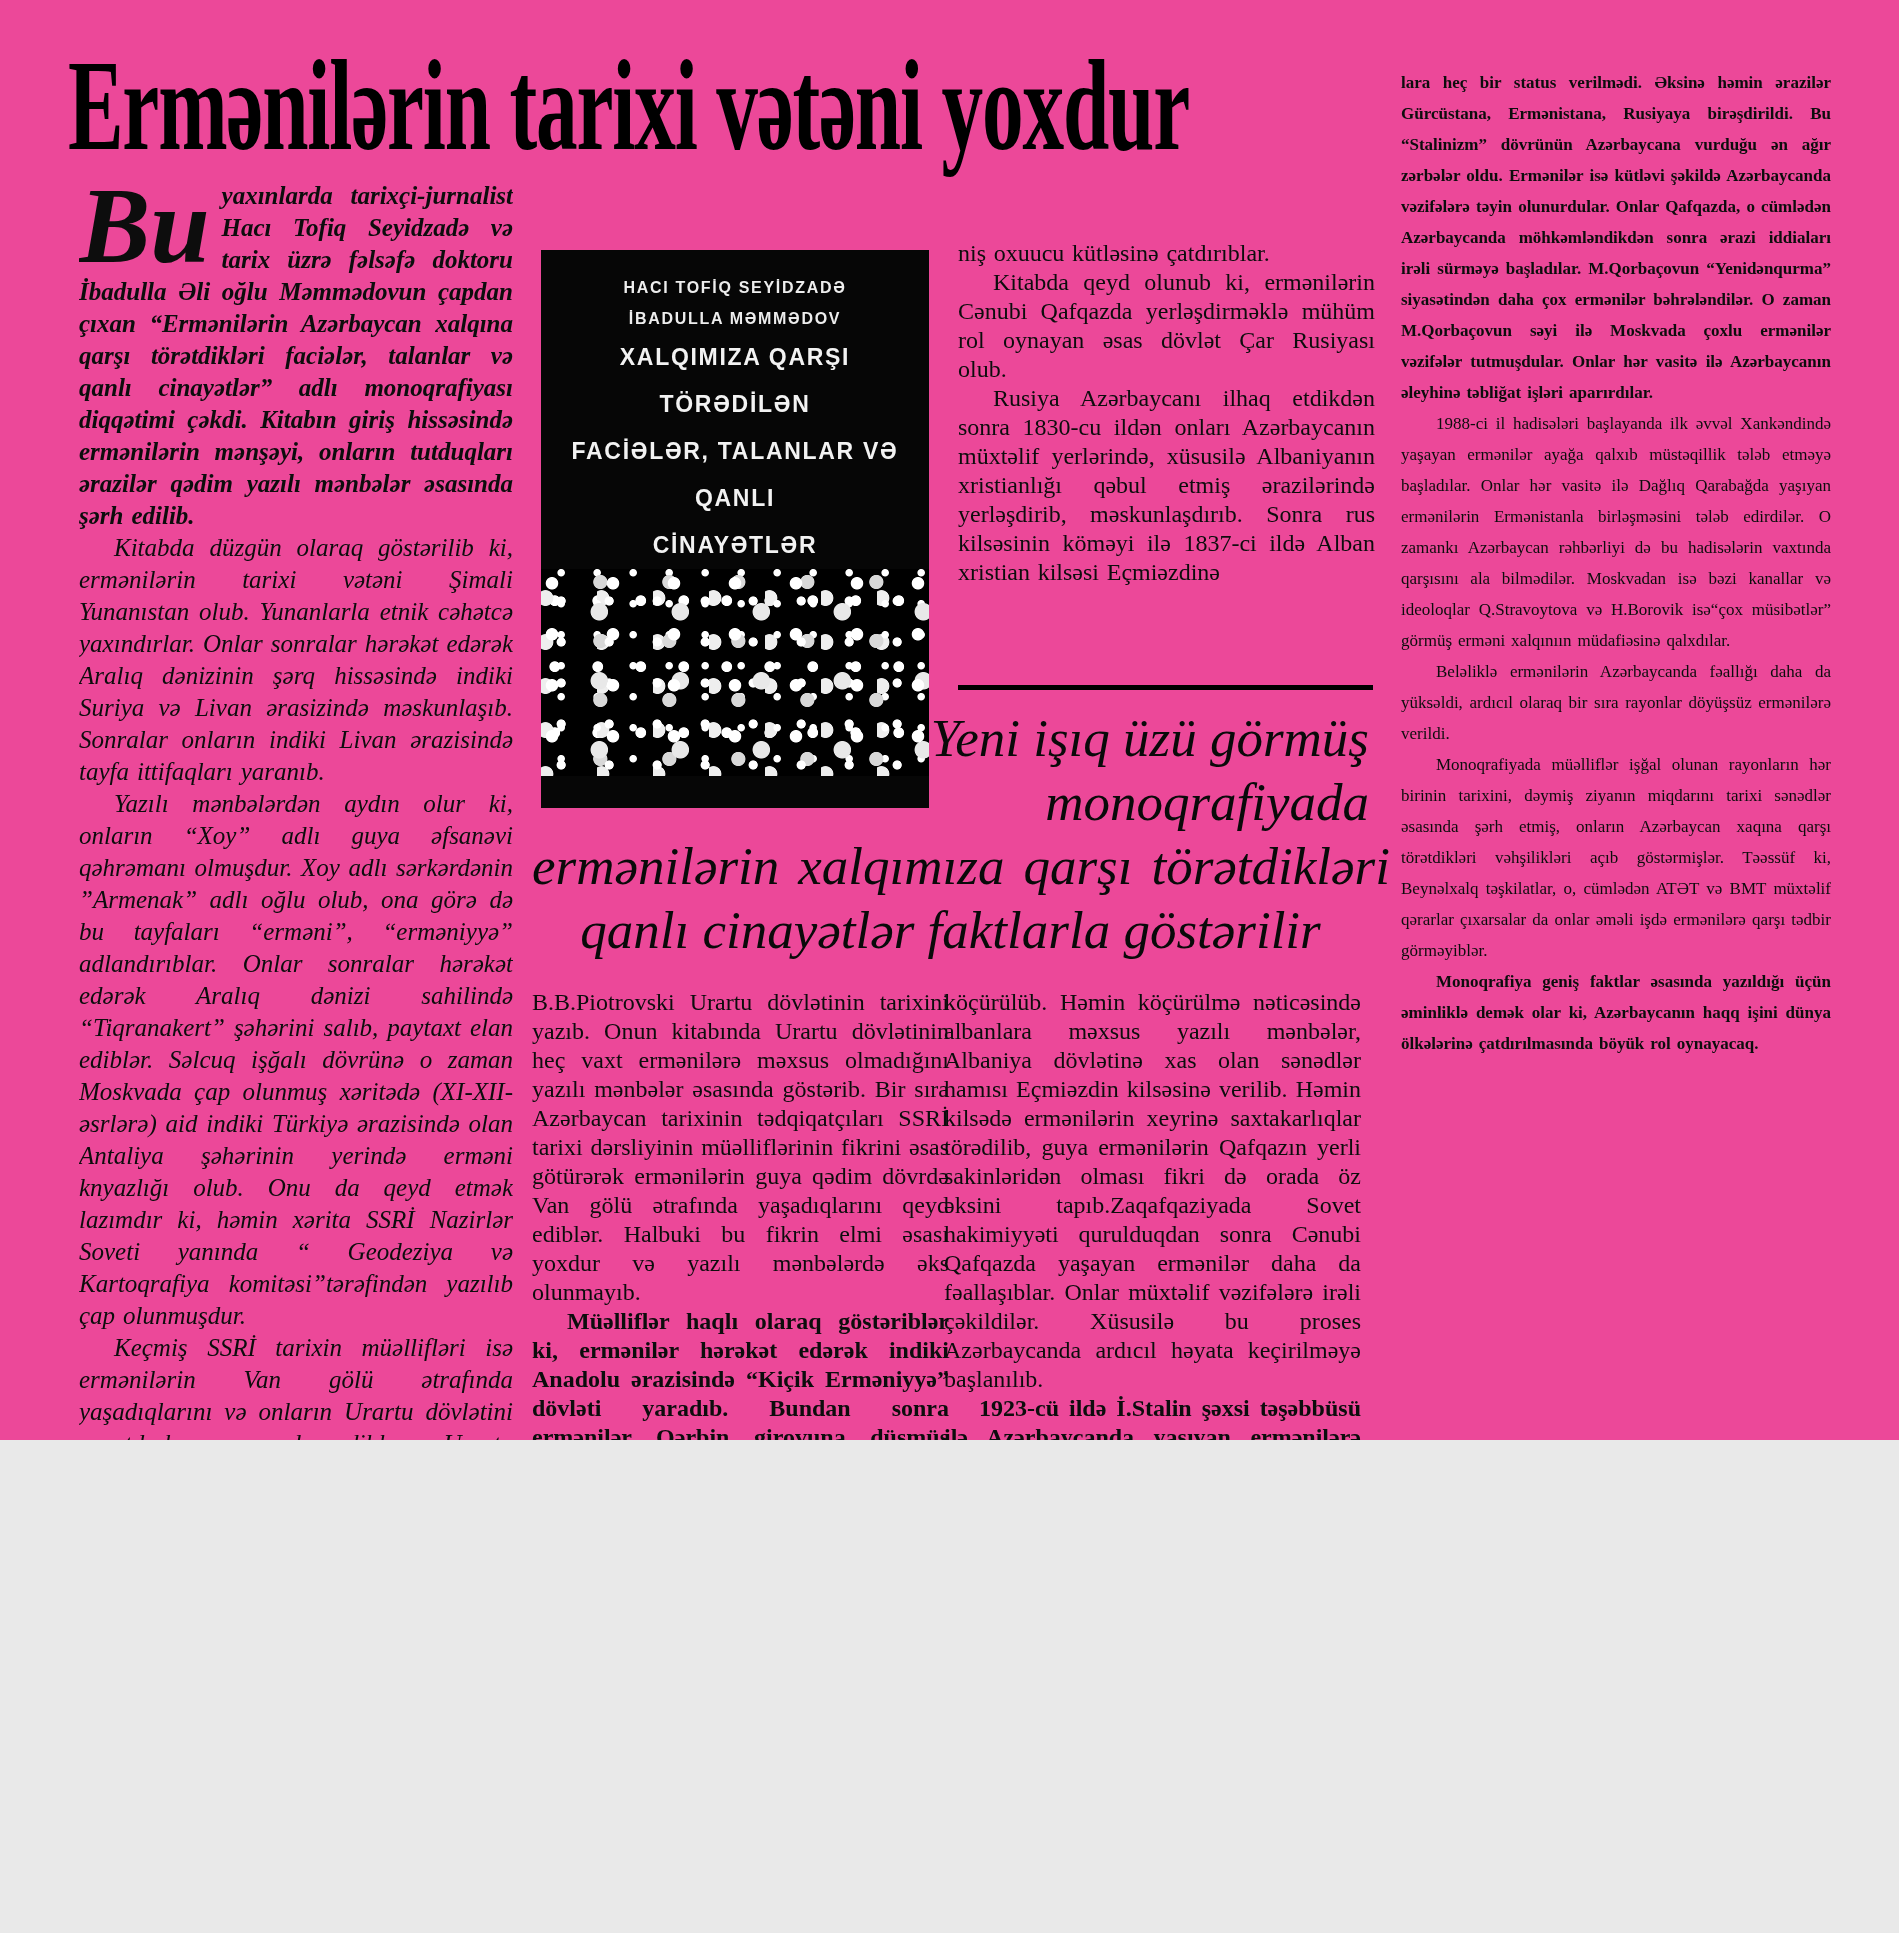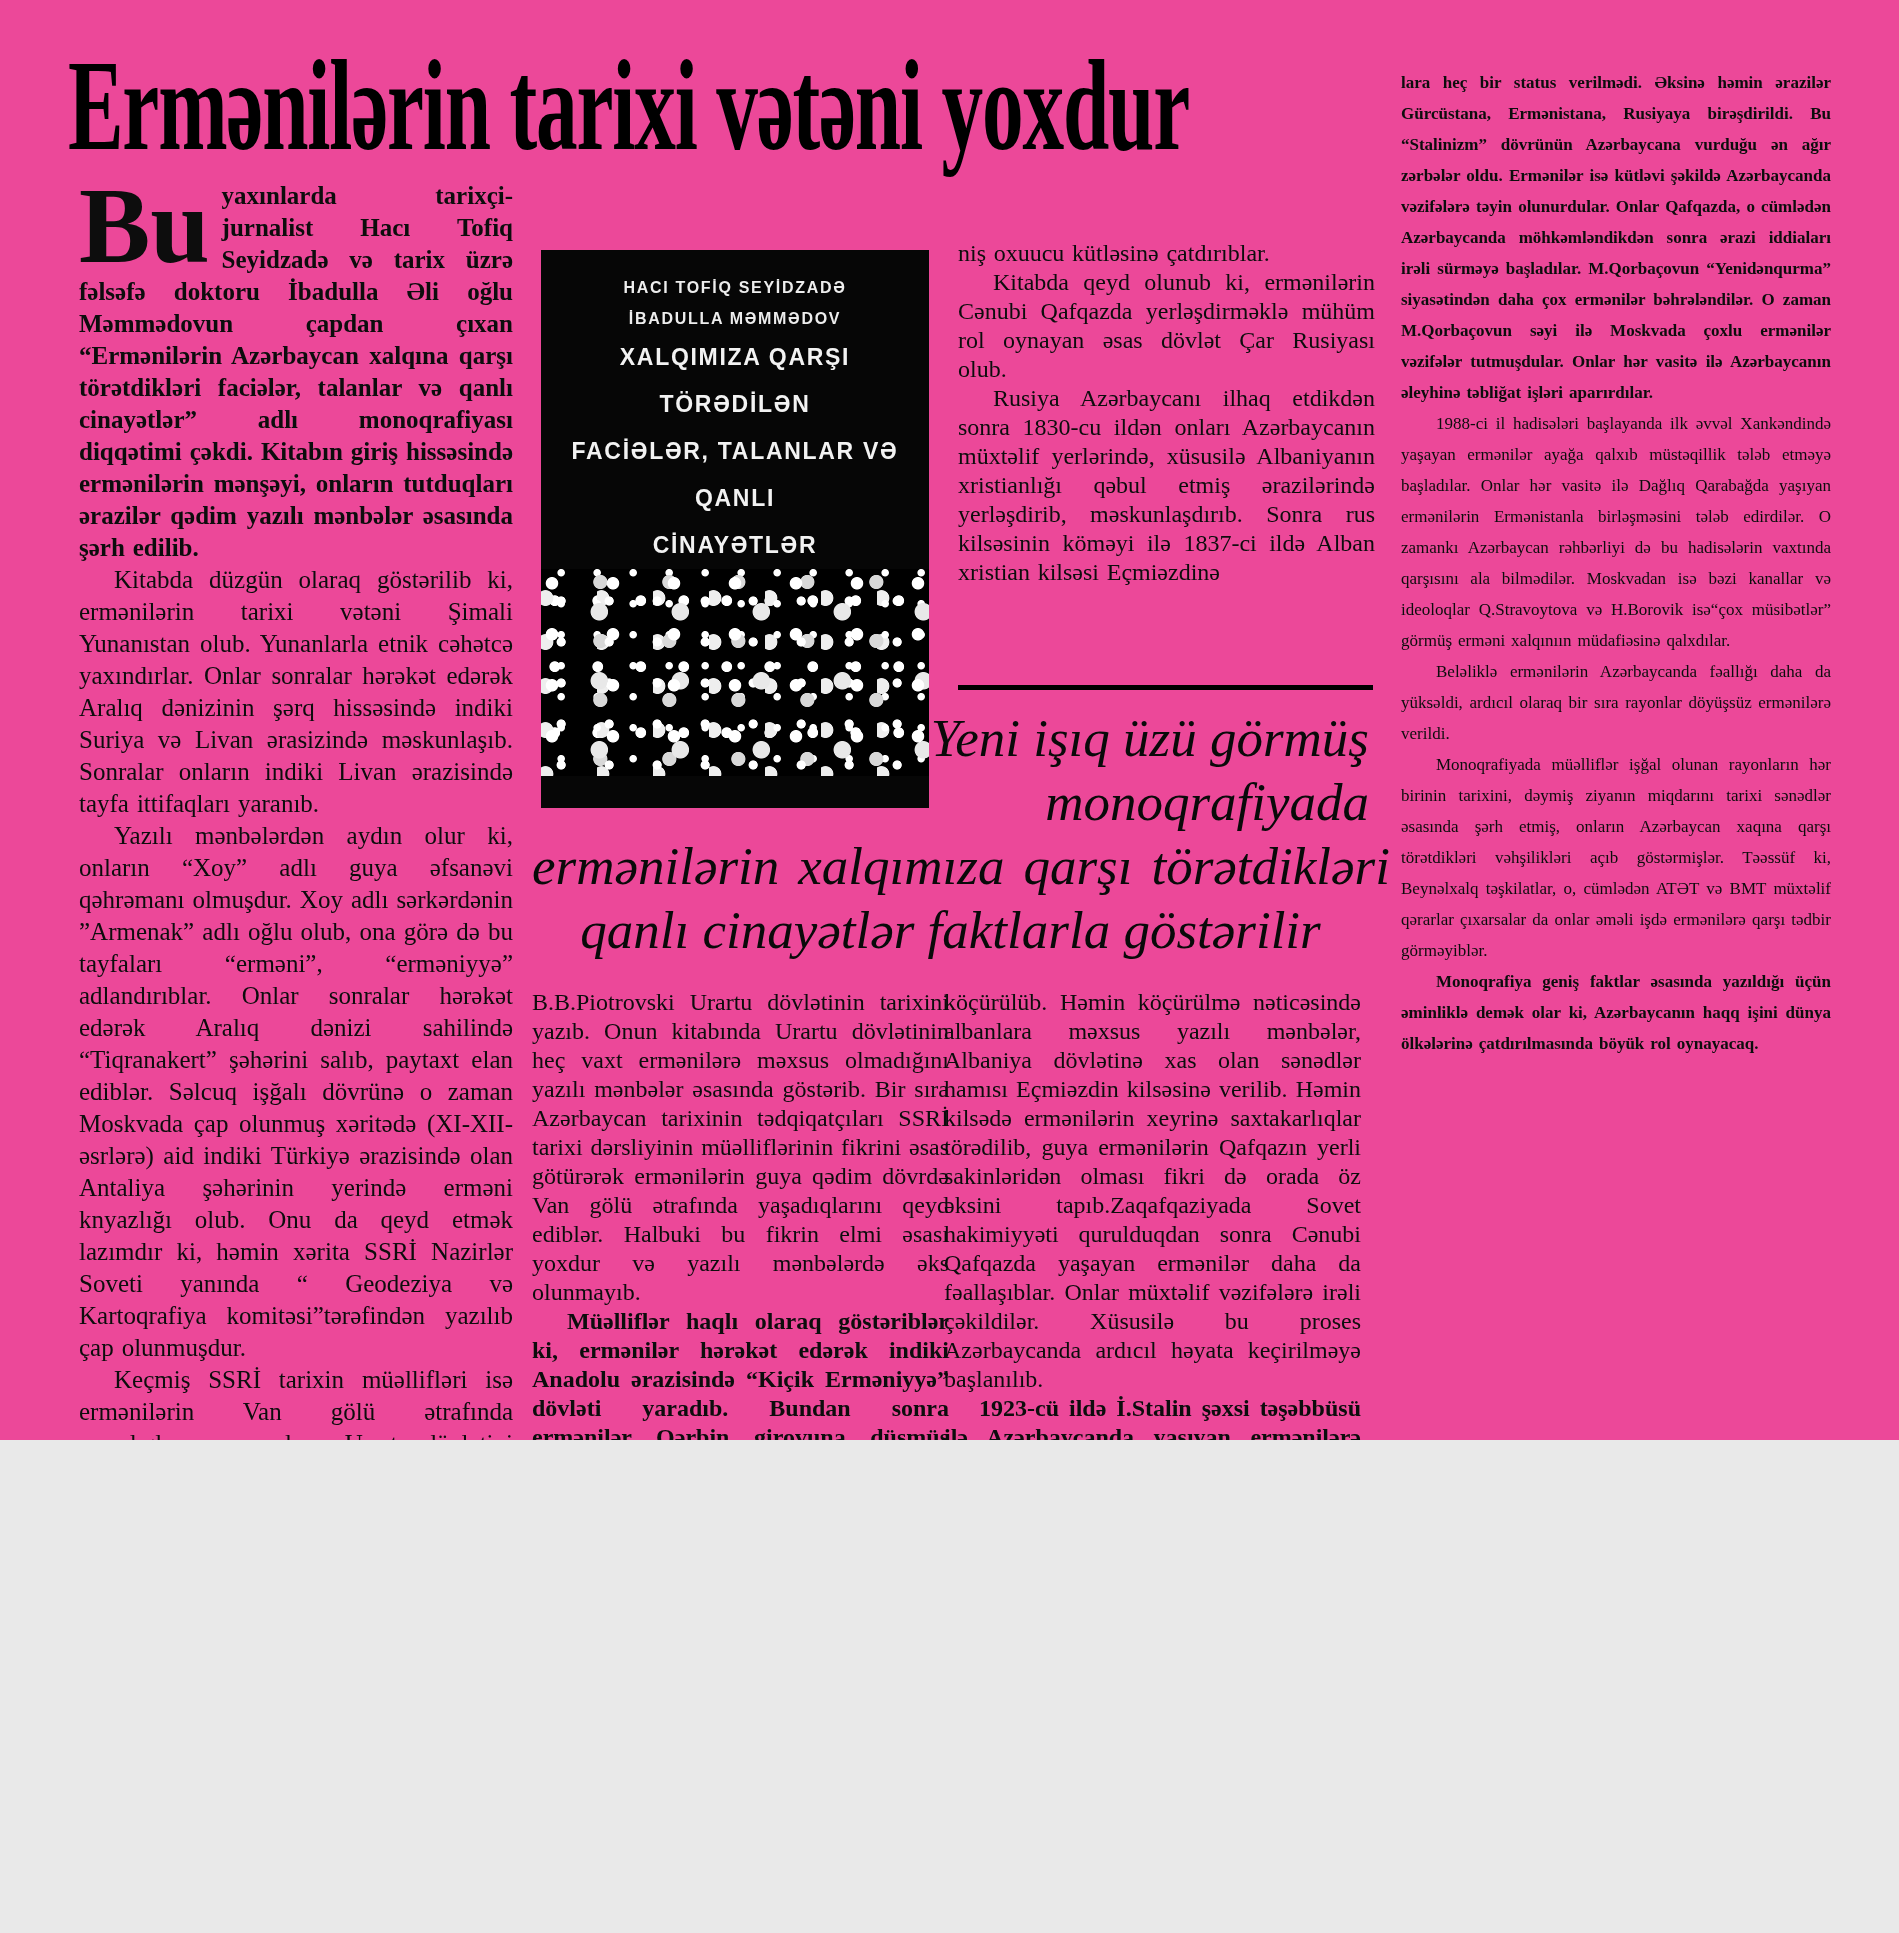--- a/index.html
+++ b/index.html
@@ -72,21 +72,21 @@
   .quote-rule{left:958px;top:685px;width:415px;height:5px;background:#000;}
   .pull-quote{
     left:532px;top:706px;width:837px;
     font-style:italic;font-size:53px;line-height:64px;
     color:#0a0a0a;white-space:nowrap;
   }
   .pq-right{text-align:right;}
   .pq-justify{text-align:right;word-spacing:5.8px;}
   .pq-center{text-align:center;}
   
-  .col1{left:79px;top:180px;width:434px;height:1570px;}
+  .col1{left:79px;top:180px;width:434px;height:1570px;font-style:italic;}
   .col3top{left:958px;top:239px;width:417px;height:442px;}
   .col2bottom{left:532px;top:988px;width:417px;height:757px;}
   .col3bottom{left:912px;top:988px;width:417px;height:757px;margin-left:32px;}
   .colright{left:1401px;top:67px;width:430px;height:1674px;}
   
   .sig-rule{left:1396px;top:1745px;width:434px;height:4.2px;background:#000;}
   .byline{
     left:1379px;top:1756px;width:468px;
     font-size:28px;font-weight:bold;text-align:center;
     white-space:nowrap;

